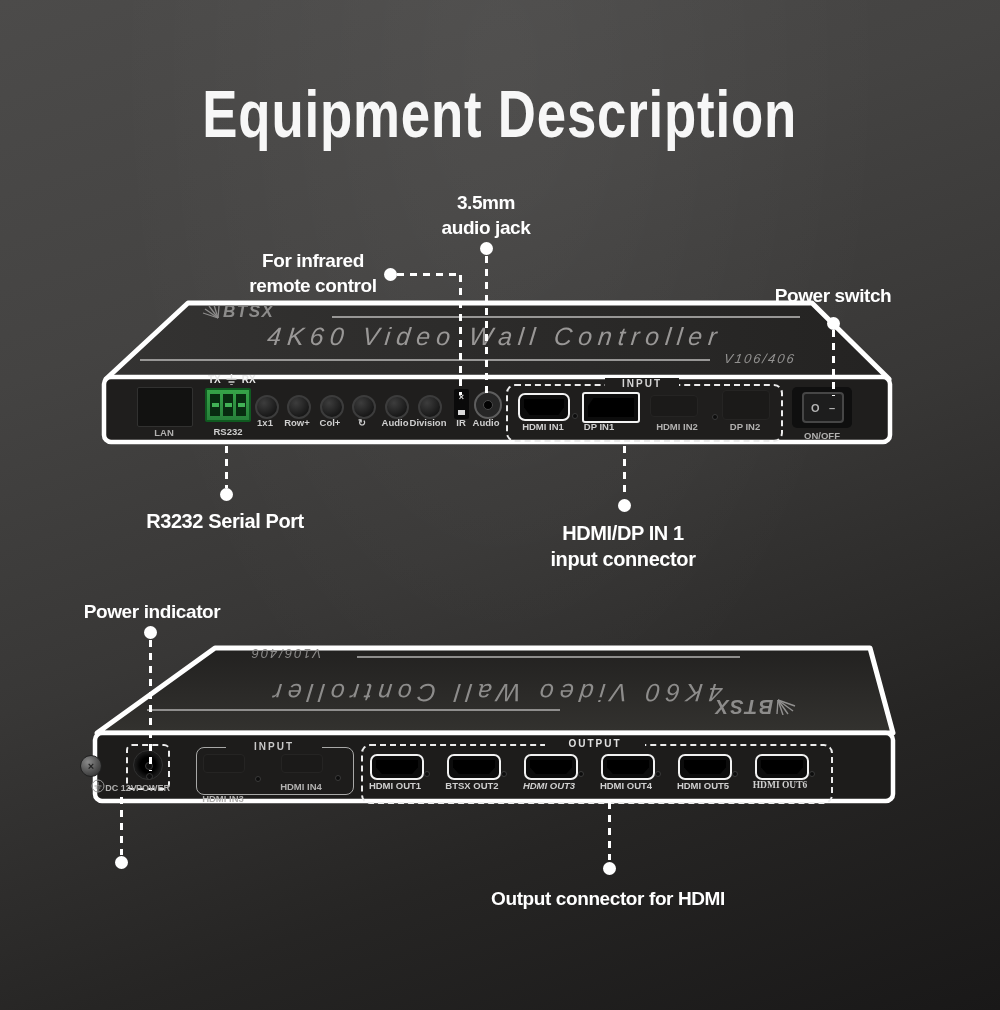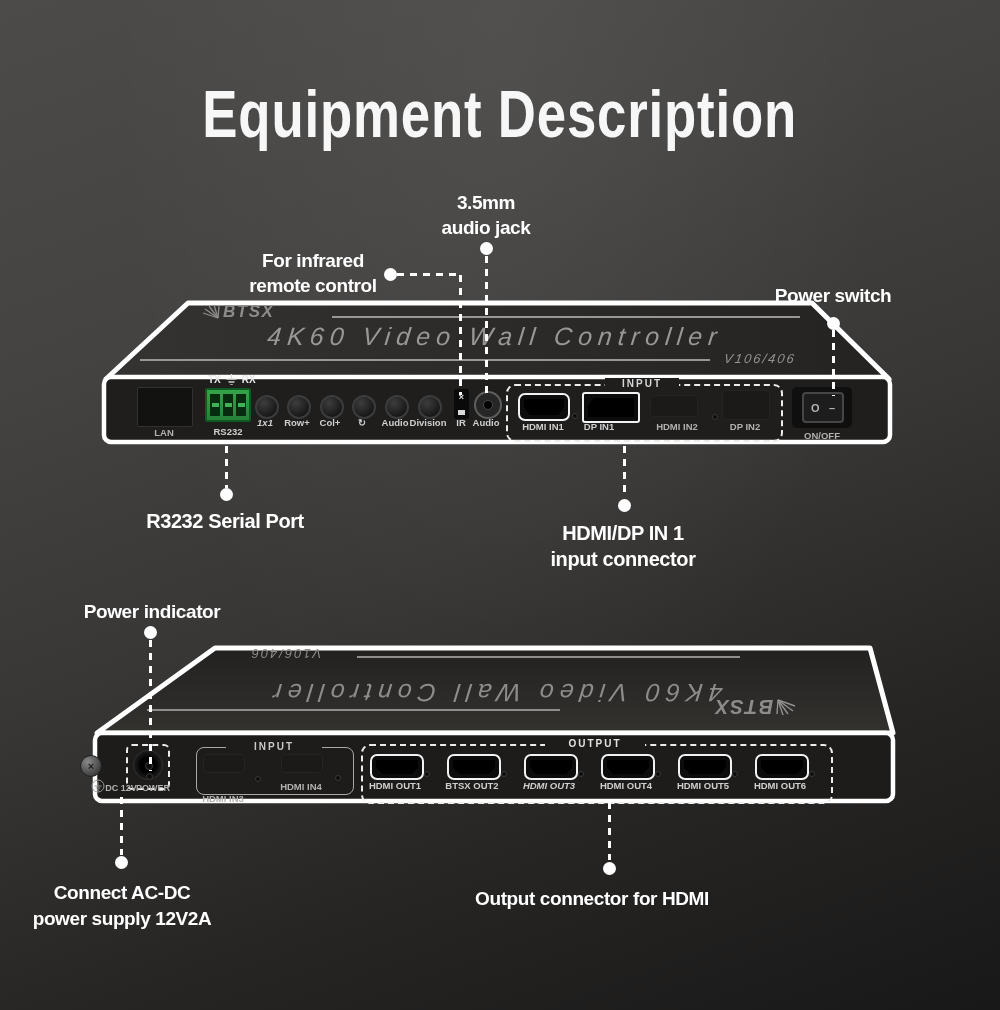--- a/index.html
+++ b/index.html
@@ -118,21 +118,21 @@
       <div class="rs-pin"></div>
     </div>
     <div class="plabel" style="left:98px;top:130px;width:60px;">RS232</div>
 
     <div class="btn" style="left:155px;top:99px;"></div>
     <div class="btn" style="left:187px;top:99px;"></div>
     <div class="btn" style="left:220px;top:99px;"></div>
     <div class="btn" style="left:252px;top:99px;"></div>
     <div class="btn" style="left:285px;top:99px;"></div>
     <div class="btn" style="left:318px;top:99px;"></div>
-    <div class="plabel" style="left:143px;top:121px;width:44px;font-style:italic;">1x1</div>
+    <div class="plabel" style="left:143px;top:121px;width:44px;">1x1</div>
     <div class="plabel" style="left:175px;top:121px;width:44px;">Row+</div>
     <div class="plabel" style="left:208px;top:121px;width:44px;text-align:center;">Col+</div>
     <div class="plabel" style="left:240px;top:121px;width:44px;">↻</div>
     <div class="plabel" style="left:273px;top:121px;width:44px;">Audio</div>
     <div class="plabel" style="left:303px;top:121px;width:50px;">Division</div>
 
     <div class="irwin" style="left:354px;top:93px;">
       <span class="irx">×</span>
       <span class="irbar"></span>
     </div>
@@ -248,21 +248,21 @@
     <div class="led" style="left:416px;top:131px;"></div>
     <div class="led" style="left:493px;top:131px;"></div>
     <div class="led" style="left:570px;top:131px;"></div>
     <div class="led" style="left:647px;top:131px;"></div>
     <div class="led" style="left:724px;top:131px;"></div>
     <div class="plabel" style="left:274px;top:140px;width:72px;">HDMI OUT1</div>
     <div class="plabel" style="left:351px;top:140px;width:72px;">BTSX OUT2</div>
     <div class="plabel" style="left:428px;top:140px;width:72px;font-style:italic;">HDMI OUT3</div>
     <div class="plabel" style="left:505px;top:140px;width:72px;">HDMI OUT4</div>
     <div class="plabel" style="left:582px;top:140px;width:72px;">HDMI OUT5</div>
-    <div class="plabel" style="left:659px;top:140px;width:72px;">HDMI OUT6</div>
+    <div class="plabel" style="left:659px;top:140px;width:72px;font-family:Liberation Serif, serif;">HDMI OUT6</div>
   </div>
 
   <div class="cl-label" style="left:411px;top:190px;width:150px;">
     <div>3.5mm</div>
     <div>audio jack</div>
   </div>
   <div class="dot" style="left:480px;top:242px;"></div>
   <div class="dv" style="left:485px;top:256px;height:140px;"></div>
 
   <div class="cl-label" style="left:238px;top:248px;width:150px;">
@@ -287,22 +287,18 @@
     <div>HDMI/DP IN 1</div>
     <div>input connector</div>
   </div>
 
   <div class="cl-label" style="left:77px;top:599px;width:150px;">Power indicator</div>
   <div class="dot" style="left:144px;top:626px;"></div>
   <div class="dv" style="left:149px;top:640px;height:131px;"></div>
 
   <div class="dv" style="left:120px;top:797px;height:58px;"></div>
   <div class="dot" style="left:115px;top:856px;"></div>
-  <div class="cl-label" style="left:27px;top:880px;width:190px;line-height:26px;">
-    <div>Connect AC-DC</div>
-    <div>power supply 12V2A</div>
-  </div>
 
   <div class="dv" style="left:608px;top:802px;height:58px;"></div>
   <div class="dot" style="left:603px;top:862px;"></div>
-  <div class="cl-label" style="left:467px;top:886px;width:250px;">Output connector for HDMI</div>
+  <div class="cl-label" style="left:483px;top:886px;width:250px;">Output connector for HDMI</div>
 
 </div>
 
 </body></html>

